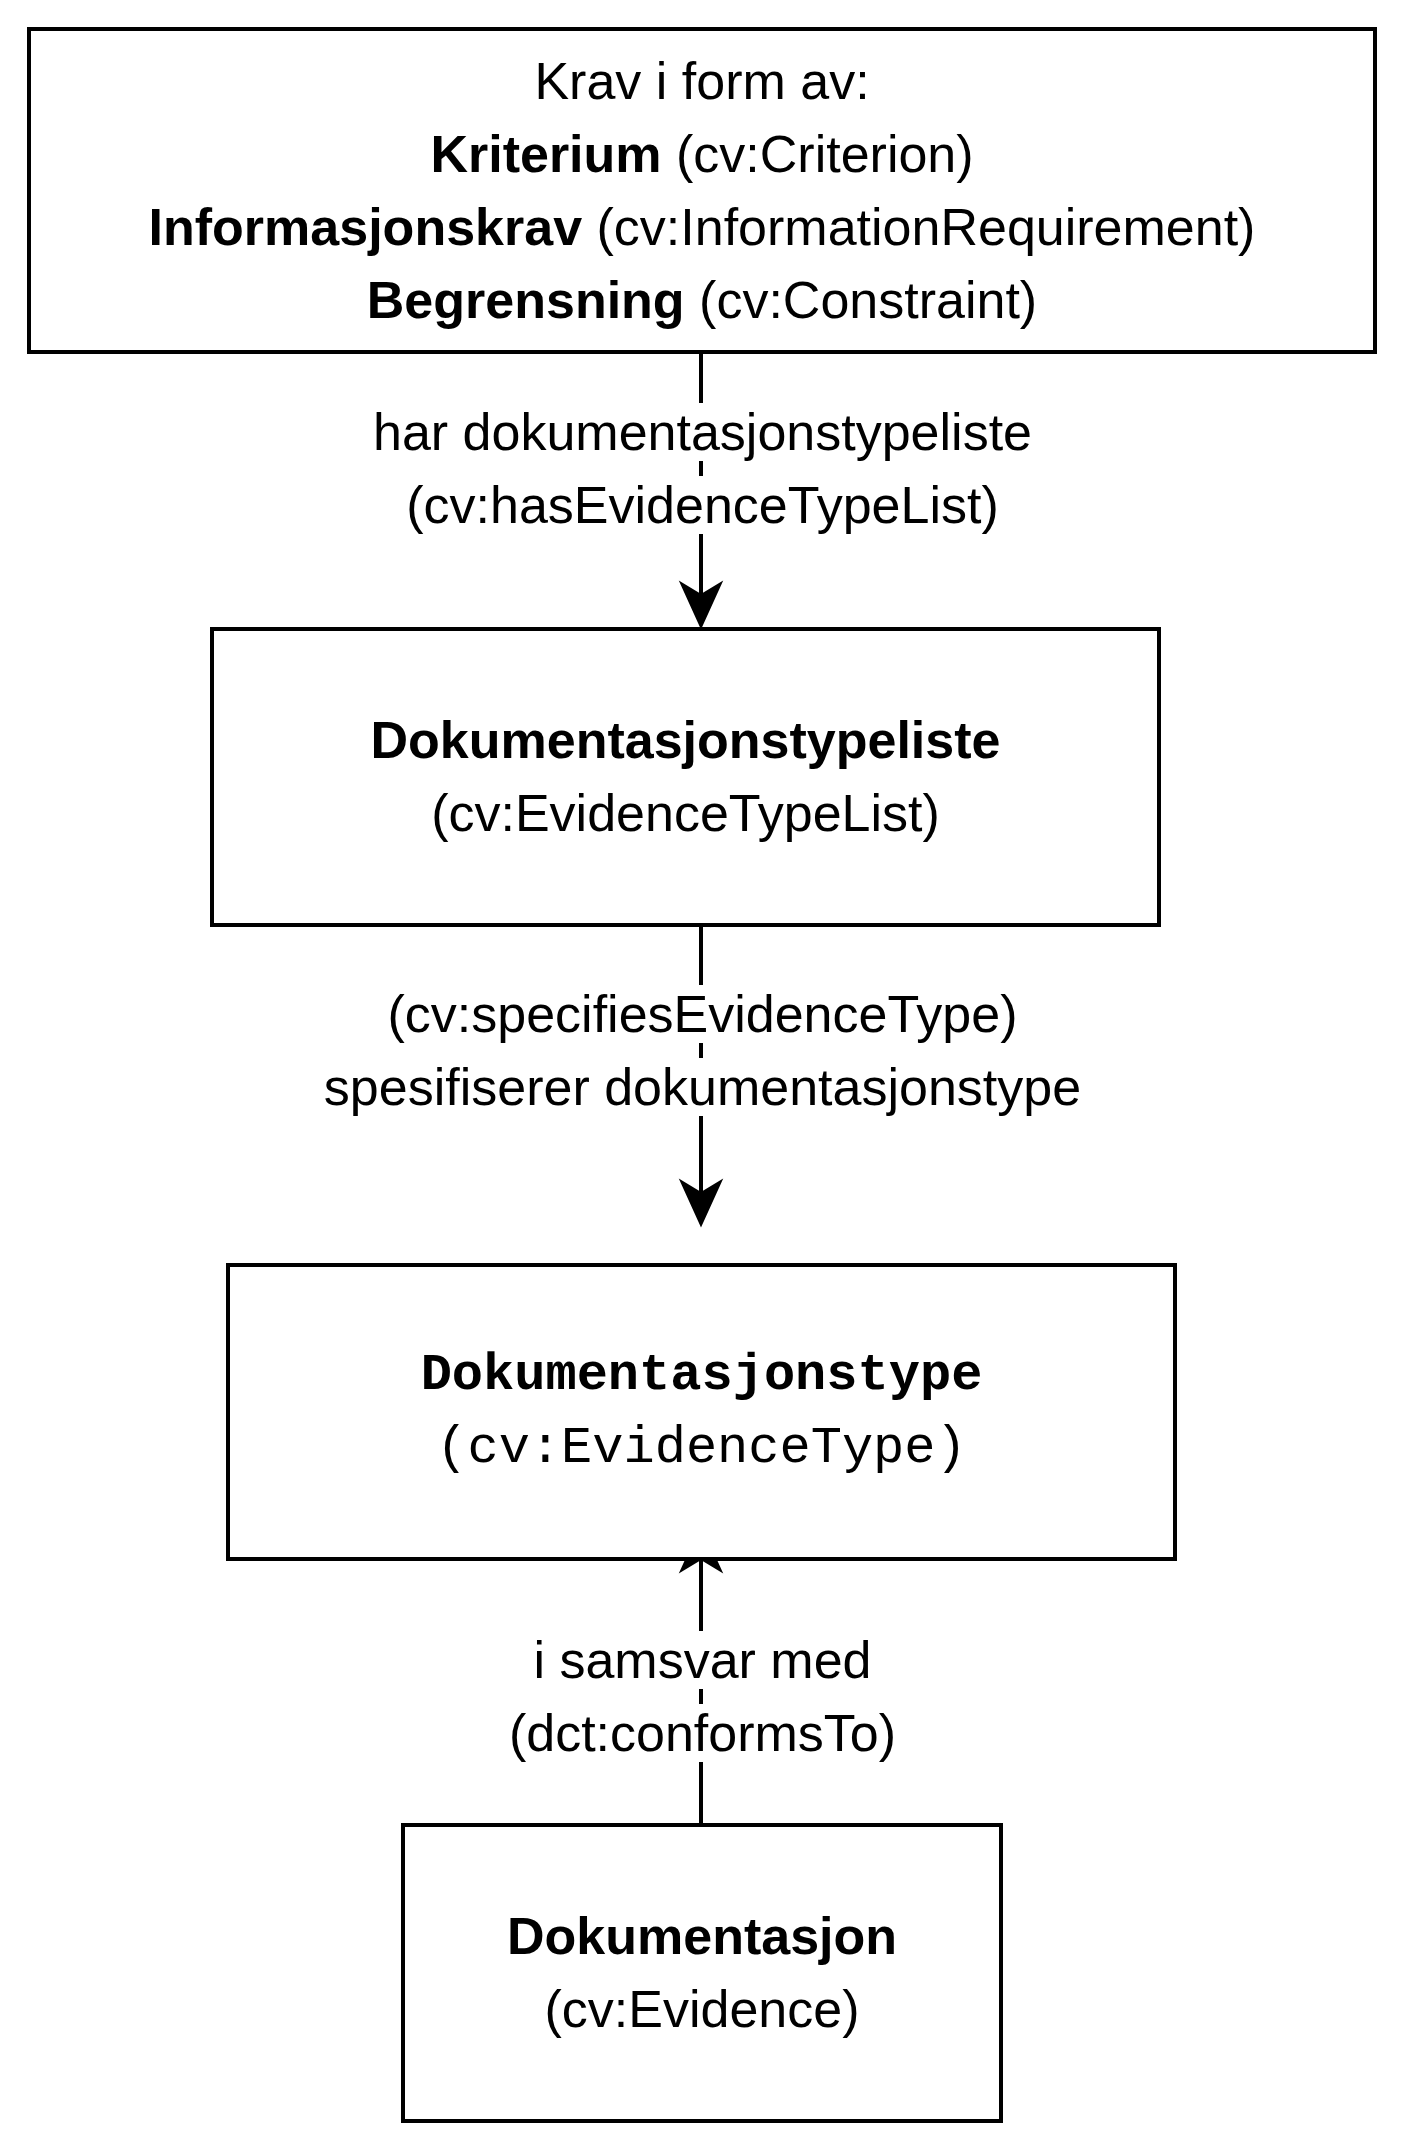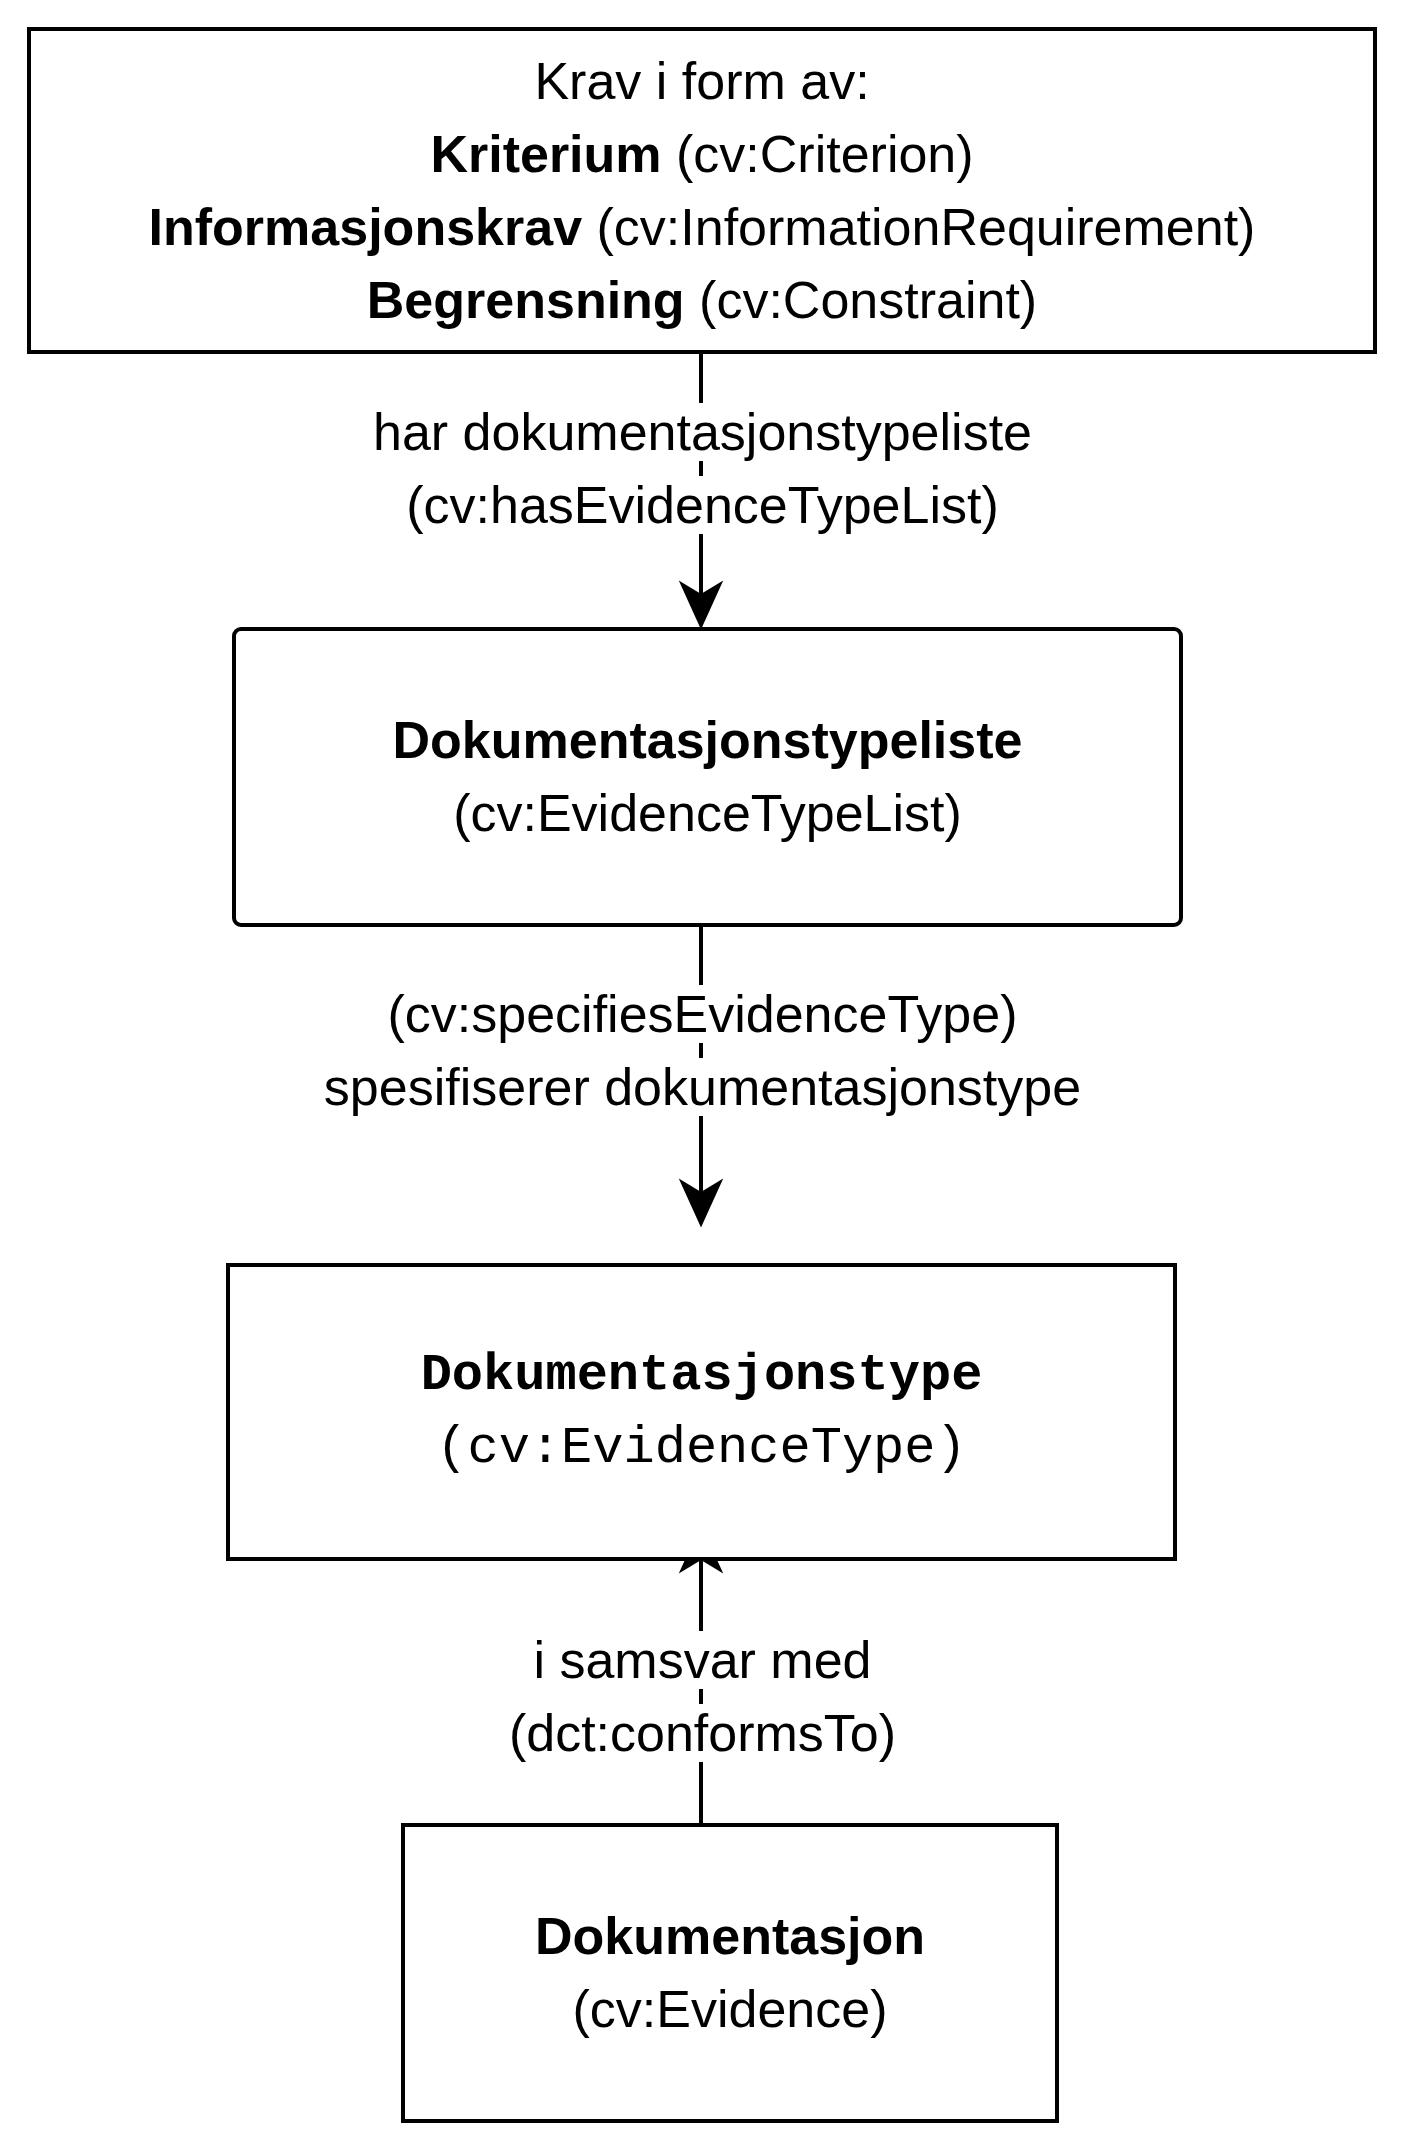--- a/index.html
+++ b/index.html
@@ -53,26 +53,26 @@
   <div class="line">
     <span class="b">Informasjonskrav</span>
     <span>(cv:InformationRequirement)</span>
   </div>
   <div class="line">
     <span class="b">Begrensning</span>
     <span>(cv:Constraint)</span>
   </div>
 </div>
 
-<div class="box" style="left:232px; top:627px; width:951px; height:300px;border-radius:9px;">
+<div class="box" style="left:210px; top:627px; width:951px; height:300px;">
   <div class="line b">Dokumentasjonstypeliste</div>
   <div class="line">(cv:EvidenceTypeList)</div>
 </div>
 
 <div class="box" style="left:226px; top:1263px; width:951px; height:298px;font-family:Liberation Mono, monospace;">
   <div class="line b">Dokumentasjonstype</div>
   <div class="line">(cv:EvidenceType)</div>
 </div>
 
-<div class="box" style="left:401px; top:1823px; width:658px; height:300px;">
+<div class="box" style="left:401px; top:1823px; width:602px; height:300px;">
   <div class="line b">Dokumentasjon</div>
   <div class="line">(cv:Evidence)</div>
 </div>
 
 </body></html>

